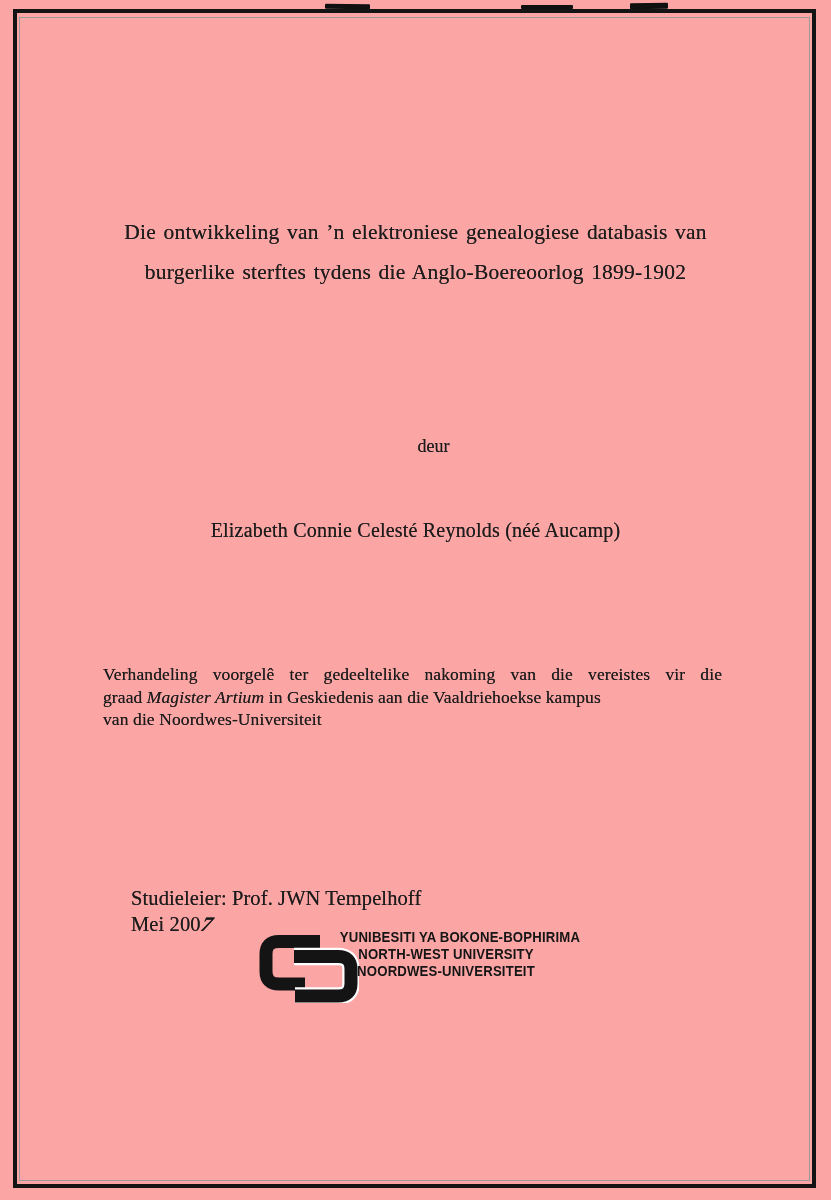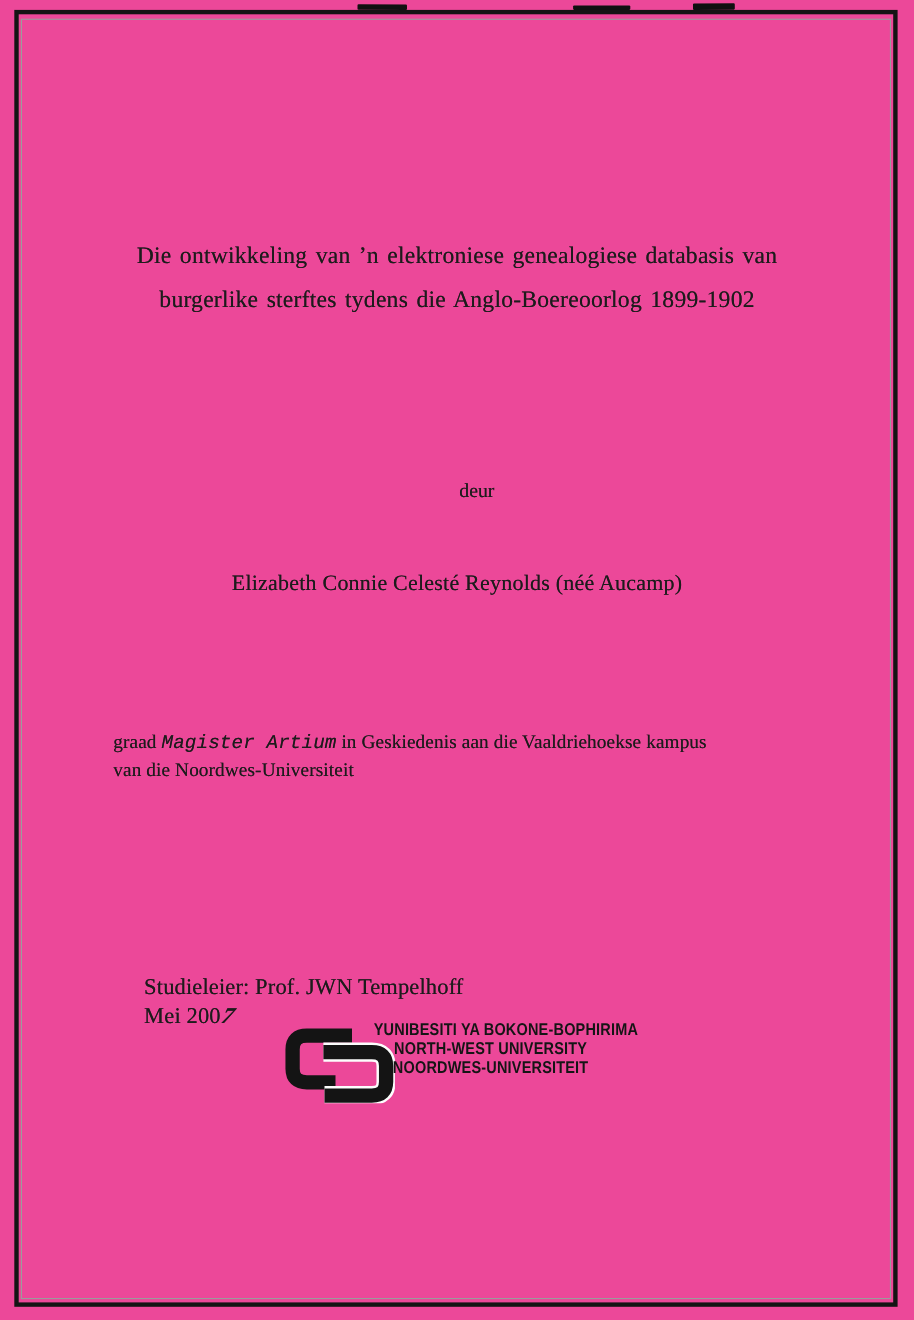--- a/index.html
+++ b/index.html
@@ -1,18 +1,18 @@
 <!DOCTYPE html>
 <html><head>
 <meta charset="utf-8">
 <style>
   html,body { margin:0; padding:0; background:#ffffff; }
   .page {
     position:relative; width:831px; height:1200px;
-    background:#ec4899; overflow:hidden;
+    background:#fca5a5; overflow:hidden;
     font-family:"Liberation Serif","DejaVu Serif",serif;
     color:#1c1c1c;
   }
   .page * { box-sizing:border-box; }
 
   
   .frame-outer {
     position:absolute; left:13px; top:9px; right:15px; bottom:12px;
     border:4.5px solid #141414;
   }
@@ -38,21 +38,21 @@
   }
   .author-line {
     position:absolute; top:519px; left:0; right:0;
     text-align:center; font-size:20px; letter-spacing:.2px;
   }
   .statement {
     position:absolute; top:663px; left:103px; width:619px;
     font-size:17.5px; line-height:22.5px; letter-spacing:.1px;
   }
   .statement .justified { text-align:justify; text-align-last:justify; }
-  .statement .italic { font-style:italic;font-family:Liberation Mono, monospace; }
+  .statement .italic { font-style:italic; }
   .imprint {
     position:absolute; top:885px; left:103px;
     font-size:20.5px; line-height:26px; letter-spacing:.1px;margin-left:28px;
   }
   .digit-seven {
     display:inline-block; font-weight:bold;
     transform:skewX(-26deg) translateX(1px);
   }
 
   
@@ -81,20 +81,21 @@
   <div class="title-block ink">
     <div>Die ontwikkeling van ’n elektroniese genealogiese databasis van</div>
     <div>burgerlike sterftes tydens die Anglo-Boereoorlog 1899-1902</div>
   </div>
 
   <div class="byline ink">deur</div>
 
   <div class="author-line ink">Elizabeth Connie Celesté Reynolds (néé Aucamp)</div>
 
   <div class="statement ink">
+    <div class="justified">Verhandeling voorgelê ter gedeeltelike nakoming van die vereistes vir die</div>
     <div><span>graad </span><span class="italic">Magister Artium</span><span> in Geskiedenis aan die Vaaldriehoekse kampus</span></div>
     <div>van die Noordwes-Universiteit</div>
   </div>
 
   <div class="imprint ink">
     <div>Studieleier: Prof. JWN Tempelhoff</div>
     <div><span>Mei 200</span><span class="digit-seven">7</span></div>
   </div>
 
   <div class="logo">

